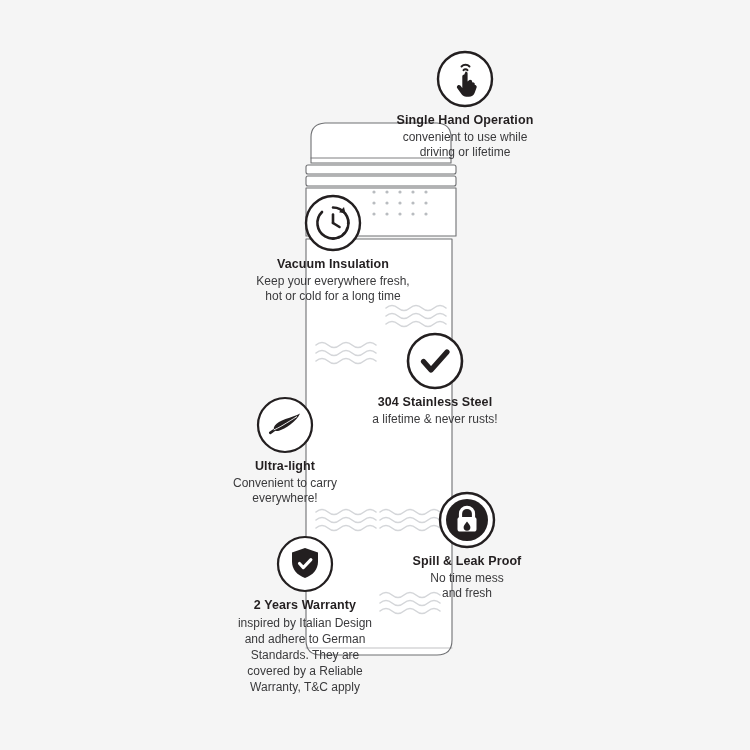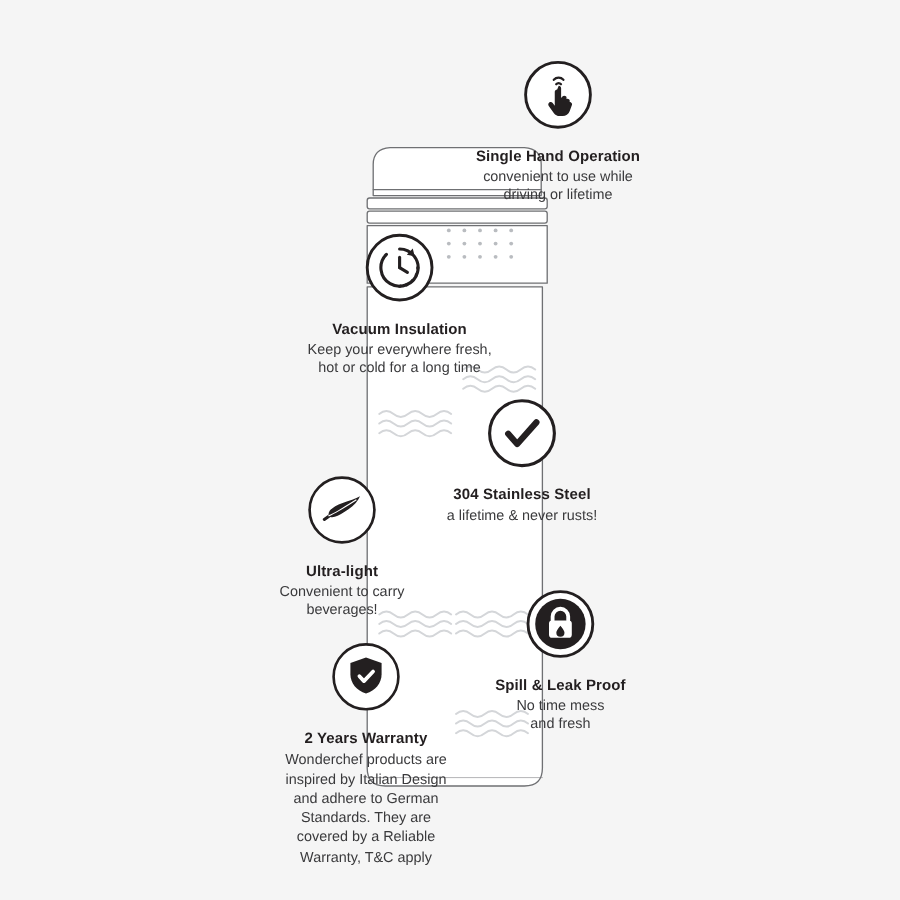--- a/index.html
+++ b/index.html
@@ -36,21 +36,21 @@
     display: flex;
     justify-content: center;
     align-items: center;
     height: 62px;
   }
   .feature .f-title {
     font-size: 12.5px;
     font-weight: bold;
     color: #231f20;
     letter-spacing: 0.1px;
-    margin-top: 13px;
+    margin-top: 3px;
     line-height: 1.25;
   }
   .feature .f-desc {
     font-size: 12px;
     font-weight: normal;
     color: #3a3a3c;
     line-height: 1.32;
     margin-top: 1px;
   }
   .f-single   { left: 335px; top:  48px; }
@@ -200,21 +200,21 @@
         <path fill="#231f20" d="M44,17.5 c-3.5,2.2 -9,3.6 -14.5,5.6 c-5,1.8 -8.8,4 -10.6,6.4
                  c-0.9,1.2 -1.2,2.3 -1,3.2 l-4.4,3.1 c-0.6,0.4 -0.7,1.2 -0.3,1.8
                  c0.4,0.6 1.2,0.7 1.8,0.3 l4.4,-3.1 c0.9,0.4 2.1,0.4 3.6,-0.1
                  c3,-0.9 7.1,-3.2 11.4,-6.3 c4.7,-3.4 8.2,-7.2 9.6,-10.9 Z"></path>
         <path fill="none" stroke="#ffffff" stroke-width="0.9" d="M41,20.5 c-4,2.6 -9.5,5.9 -14,8.6 c-4,2.4 -7.4,4.1 -9.3,4.8"></path>
       </svg>
     </div>
     <div class="f-title">Ultra-light</div>
     <div class="f-desc">
       <div>Convenient to carry</div>
-      <div>beverages!</div>
+      <div>everywhere!</div>
     </div>
   </div>
 
   <div class="feature f-spill">
     <div class="icon-wrap">
       <svg width="58" height="58" viewBox="0 0 58 58">
         <circle cx="29" cy="29" r="27" fill="#ffffff" stroke="#231f20" stroke-width="2.4"></circle>
         <circle cx="29" cy="29" r="21" fill="#231f20"></circle>
         <path d="M22.5,26 l0,-3.2 a6.5,6.5 0 0 1 13,0 l0,3.2" fill="none" stroke="#ffffff" stroke-width="3.2" stroke-linecap="round"></path>
         <rect x="19.5" y="26" width="19" height="14.5" rx="2.6" fill="#ffffff"></rect>
@@ -232,21 +232,20 @@
     <div class="icon-wrap">
       <svg width="58" height="58" viewBox="0 0 58 58">
         <circle cx="29" cy="29" r="27" fill="#ffffff" stroke="#231f20" stroke-width="2.2"></circle>
         <path fill="#231f20" d="M29,13 l13,4.6 l0,9.2 c0,7.4 -5.2,13.6 -13,16.2
                  c-7.8,-2.6 -13,-8.8 -13,-16.2 l0,-9.2 Z"></path>
         <path d="M23.5,28.5 l3.8,4.1 l7.6,-8" fill="none" stroke="#ffffff" stroke-width="3.1" stroke-linecap="round" stroke-linejoin="round"></path>
       </svg>
     </div>
     <div class="f-title">2 Years Warranty</div>
     <div class="f-desc">
-      <div>Wonderchef products are</div>
       <div>inspired by Italian Design</div>
       <div>and adhere to German</div>
       <div>Standards. They are</div>
       <div>covered by a Reliable</div>
       <div>Warranty, T&amp;C apply</div>
     </div>
   </div>
 
 </div>
 

